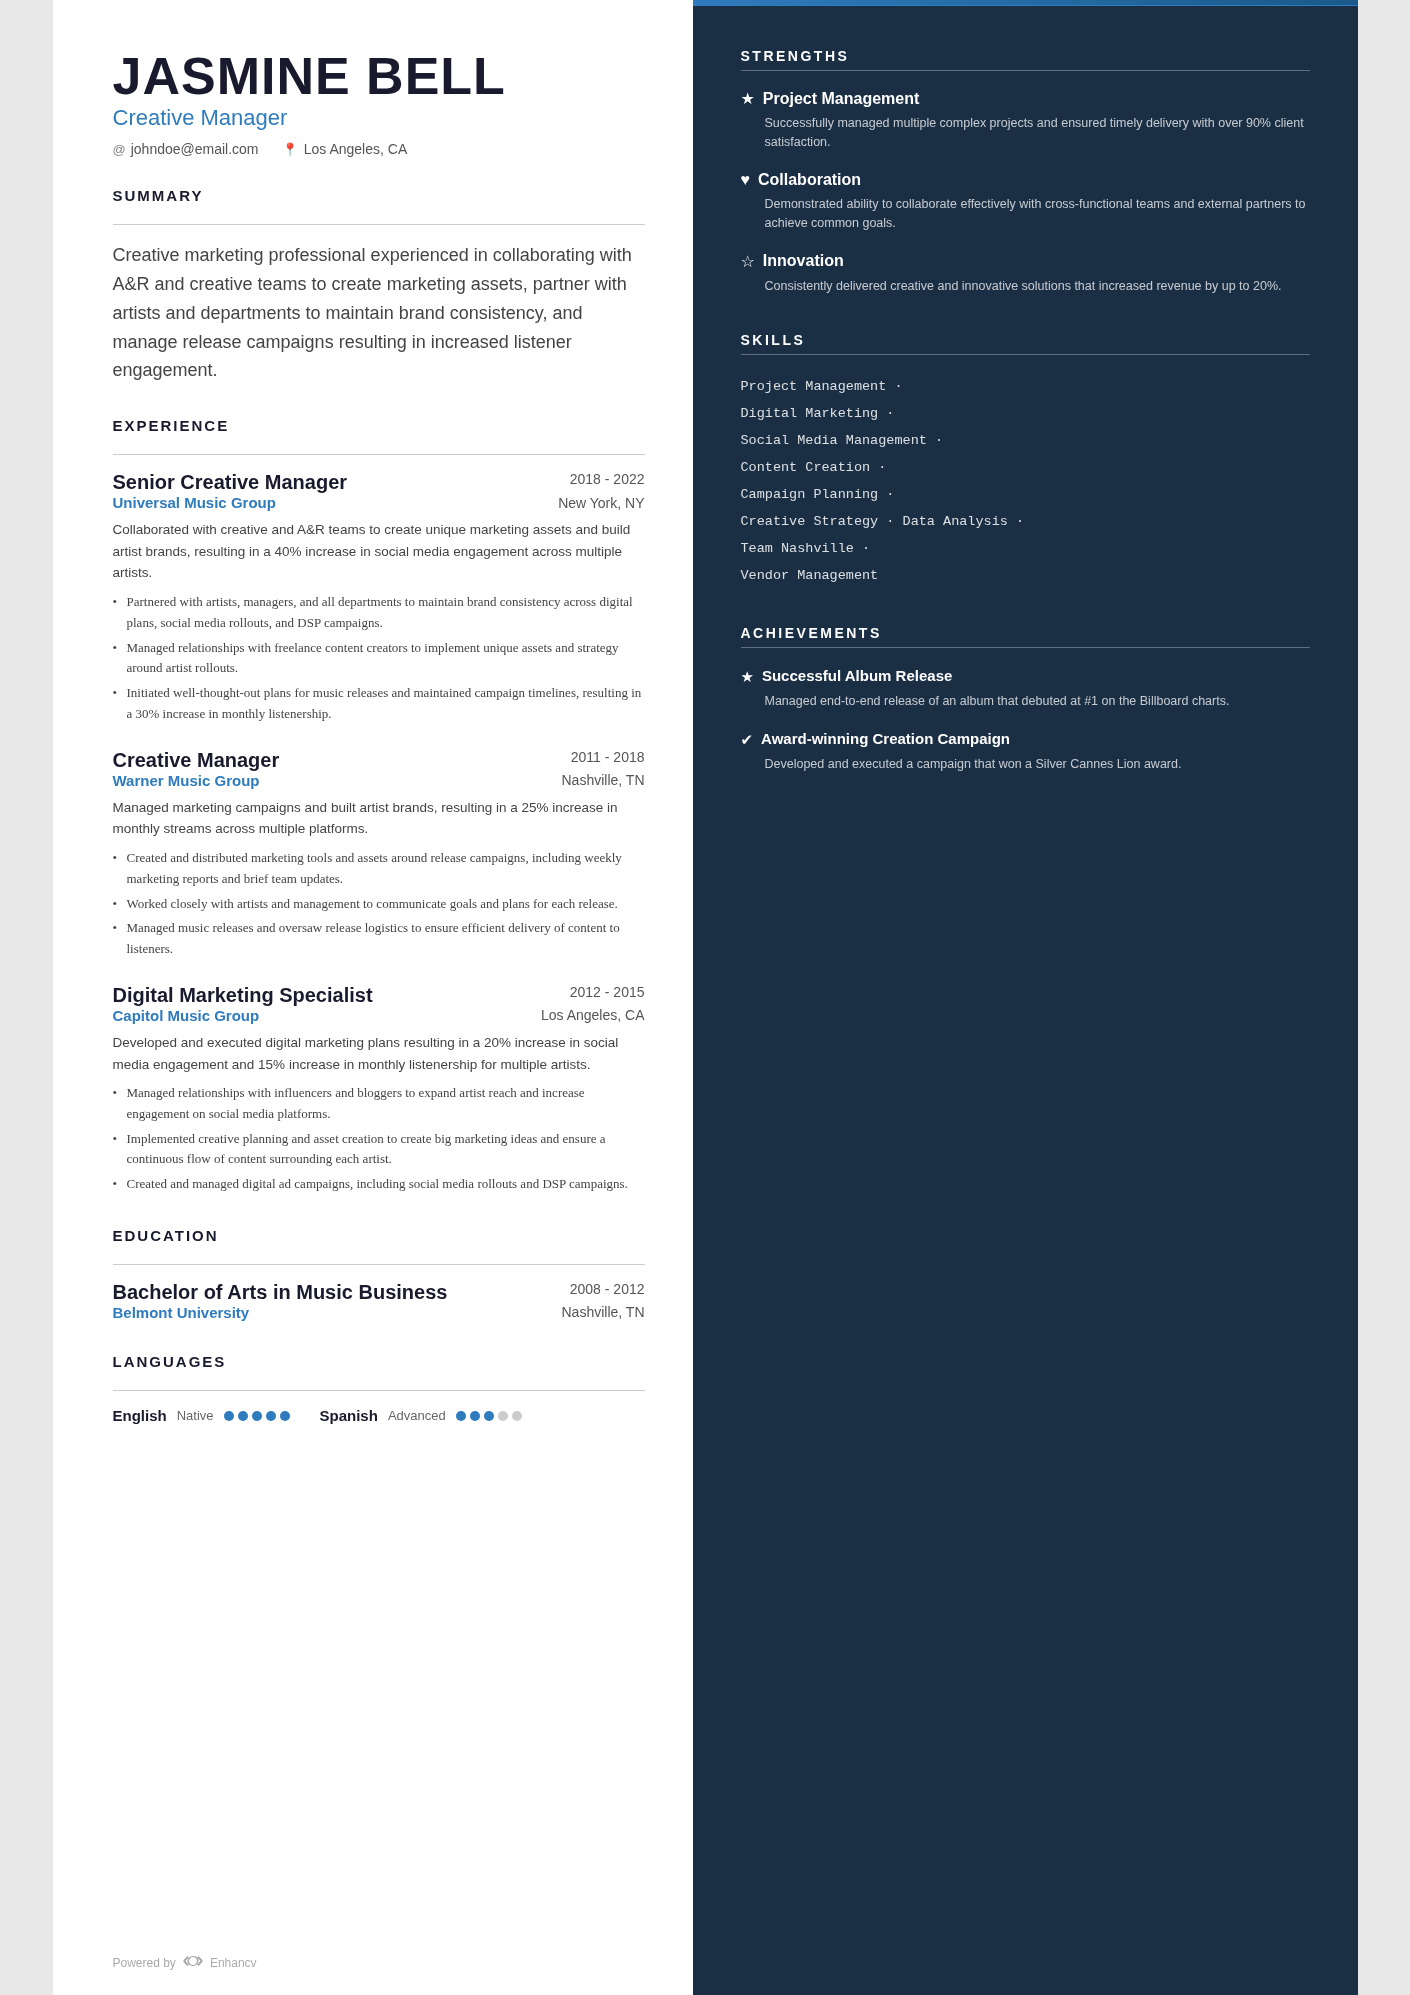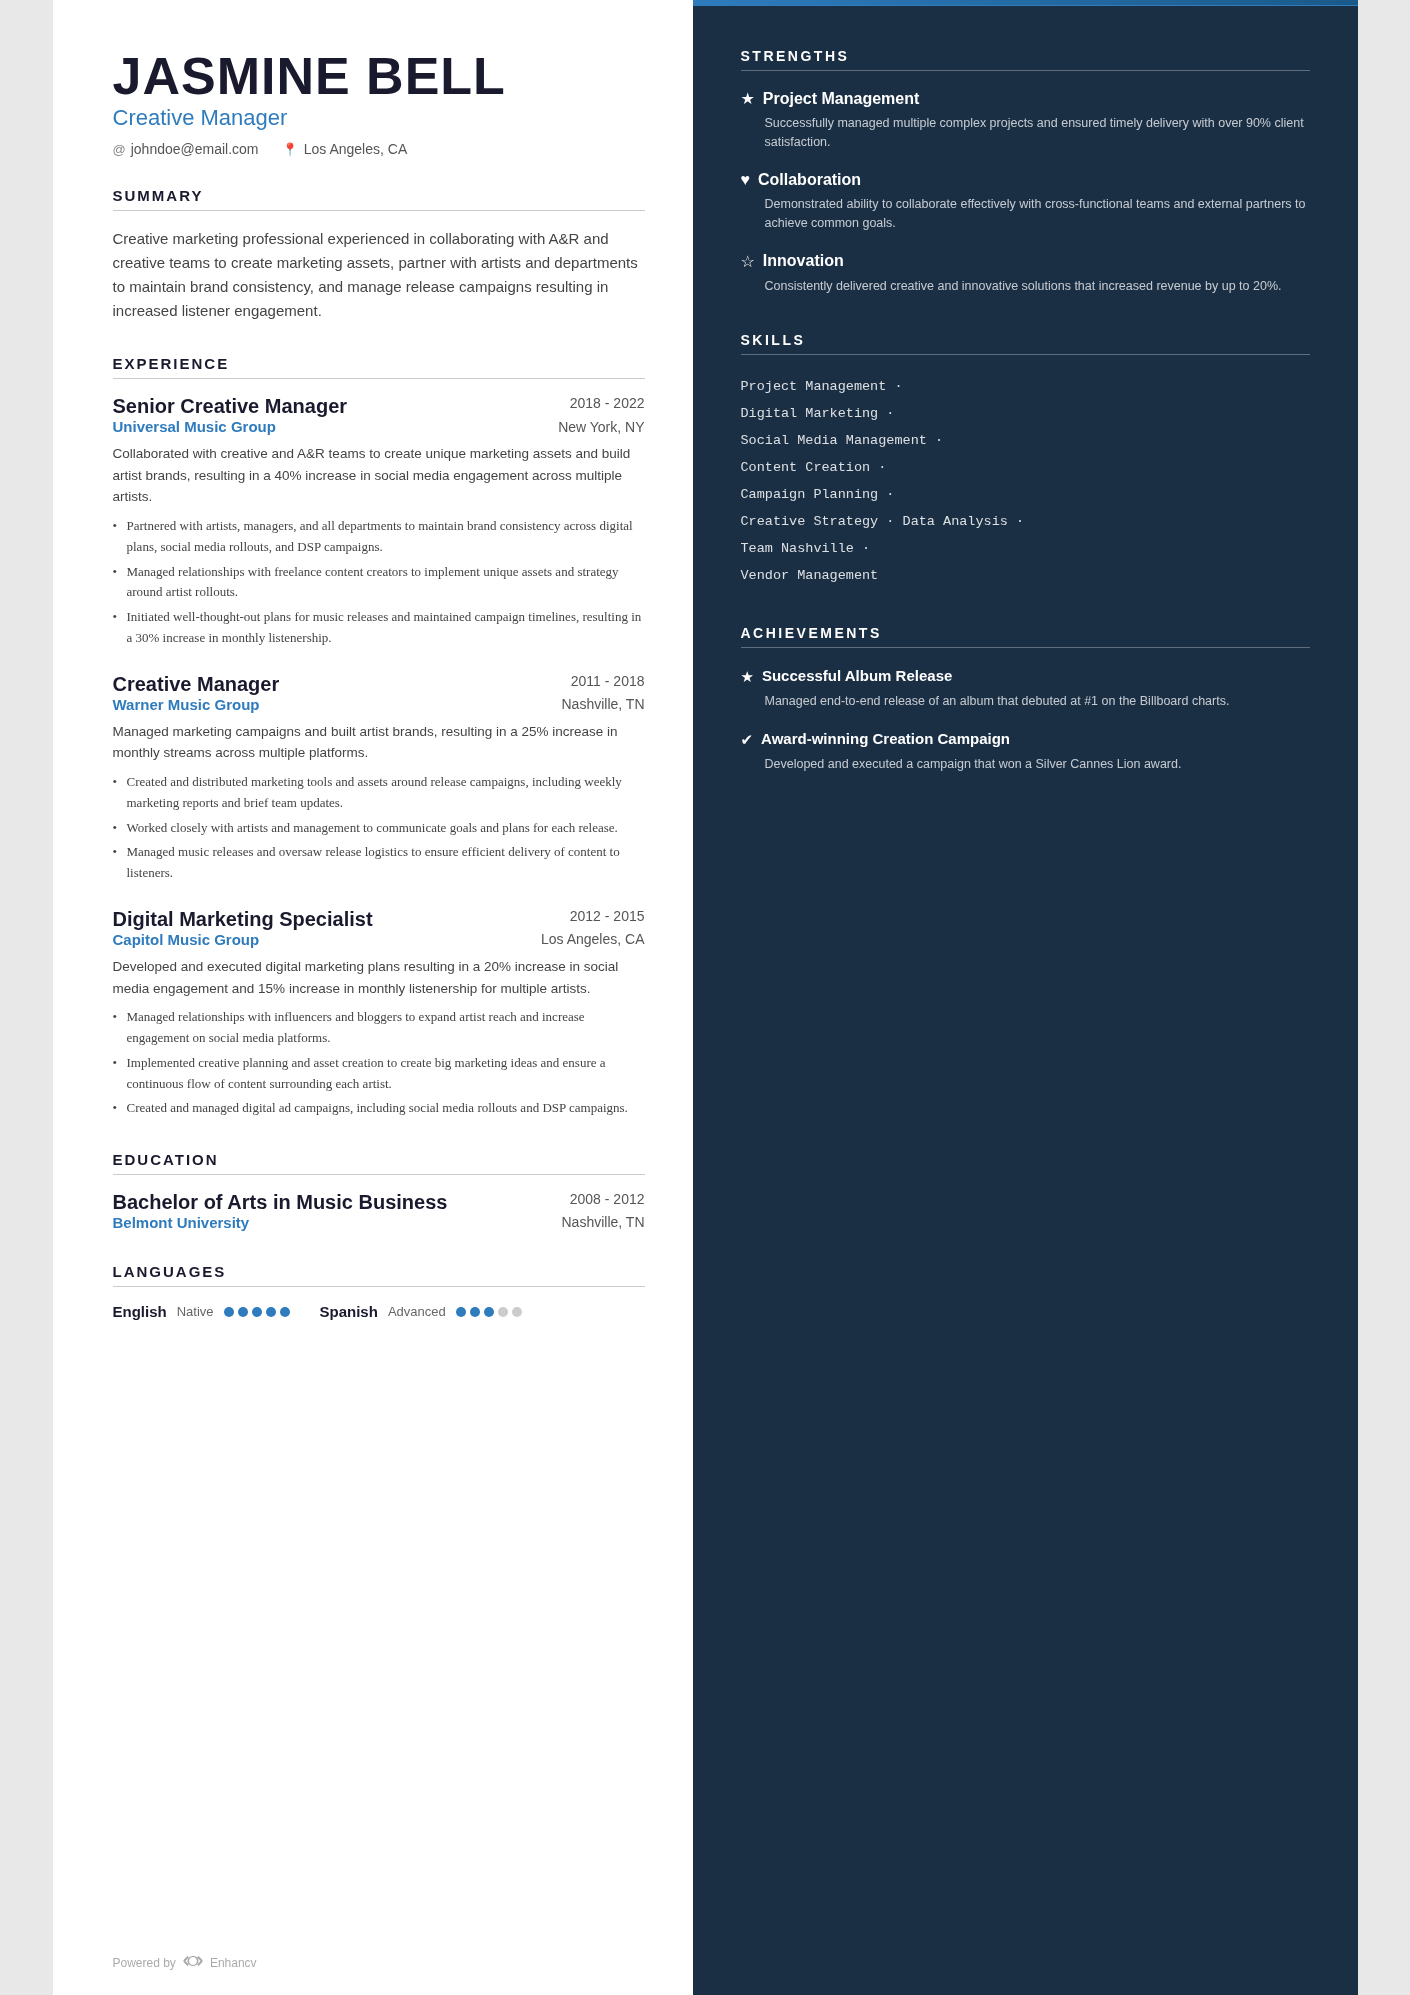--- a/index.html
+++ b/index.html
@@ -76,25 +76,25 @@
 
     
     .section { margin-bottom: 32px; }
     .section-title {
       font-size: 15px;
       font-weight: 700;
       letter-spacing: 2px;
       color: #1a1a2e;
       text-transform: uppercase;
       border-bottom: 1.5px solid #ccc;
-      padding-bottom: 6px;
+      padding-bottom: 20px;
       margin-bottom: 16px;
     }
     .summary-text {
-      font-size: 15px;
+      font-size: 18px;
       color: #444;
       line-height: 1.6;
     }
 
     
     .exp-item { margin-bottom: 24px; }
     .exp-header {
       display: flex;
       justify-content: space-between;
       align-items: flex-start;

